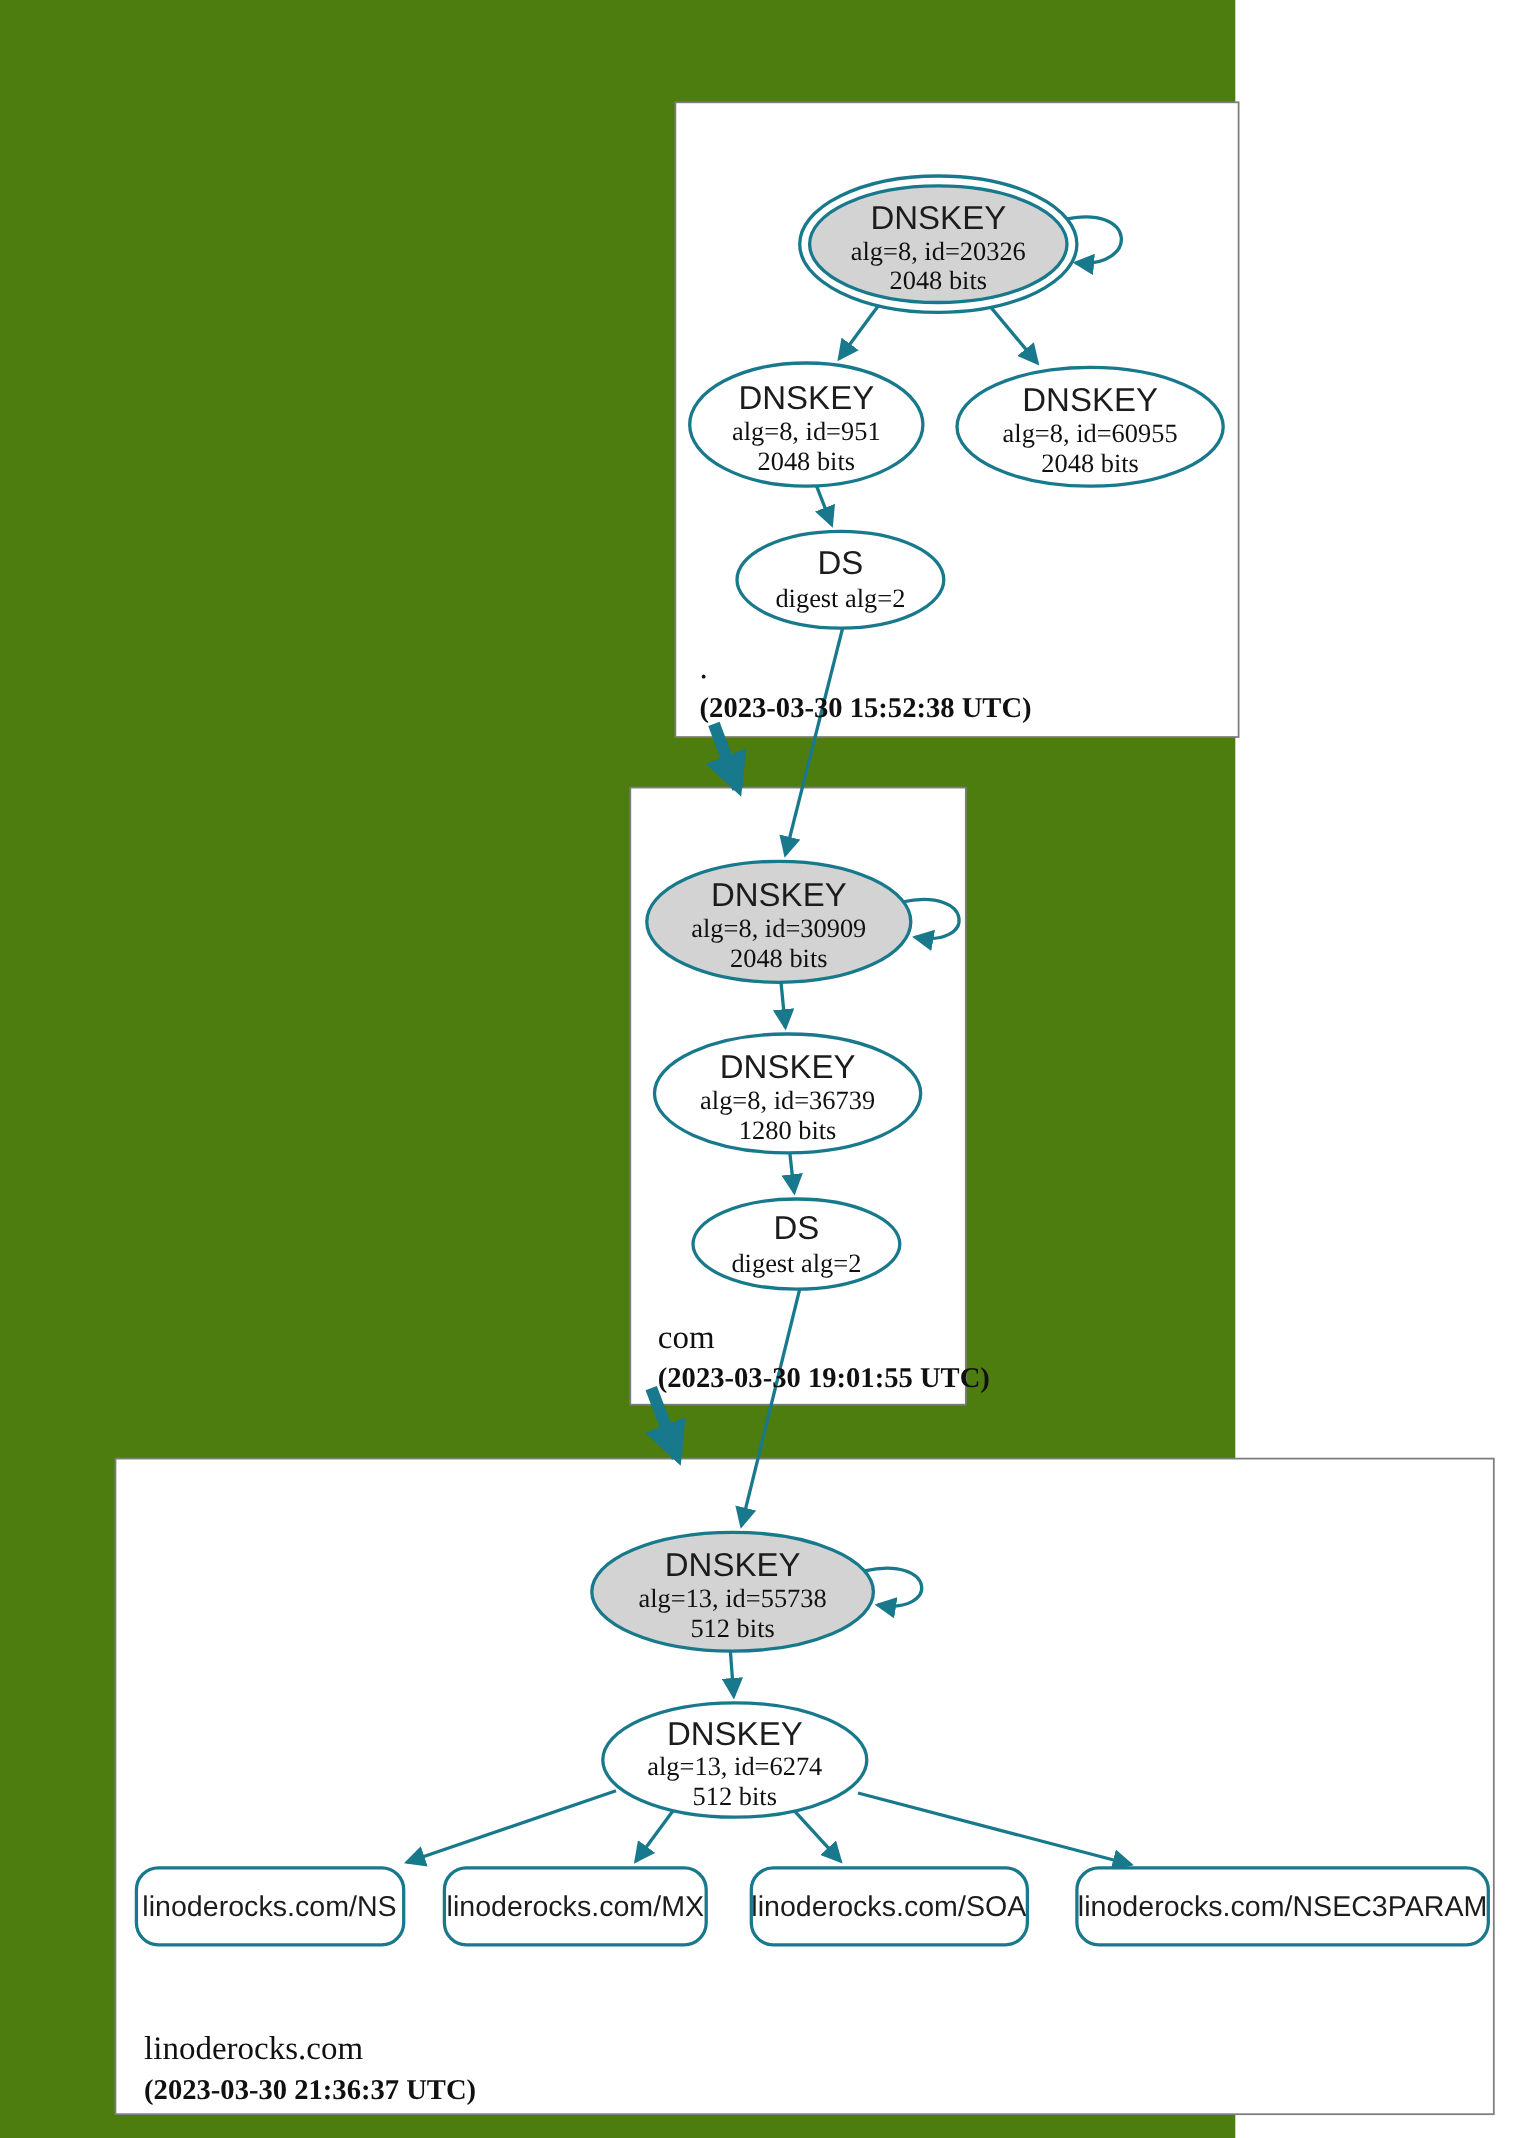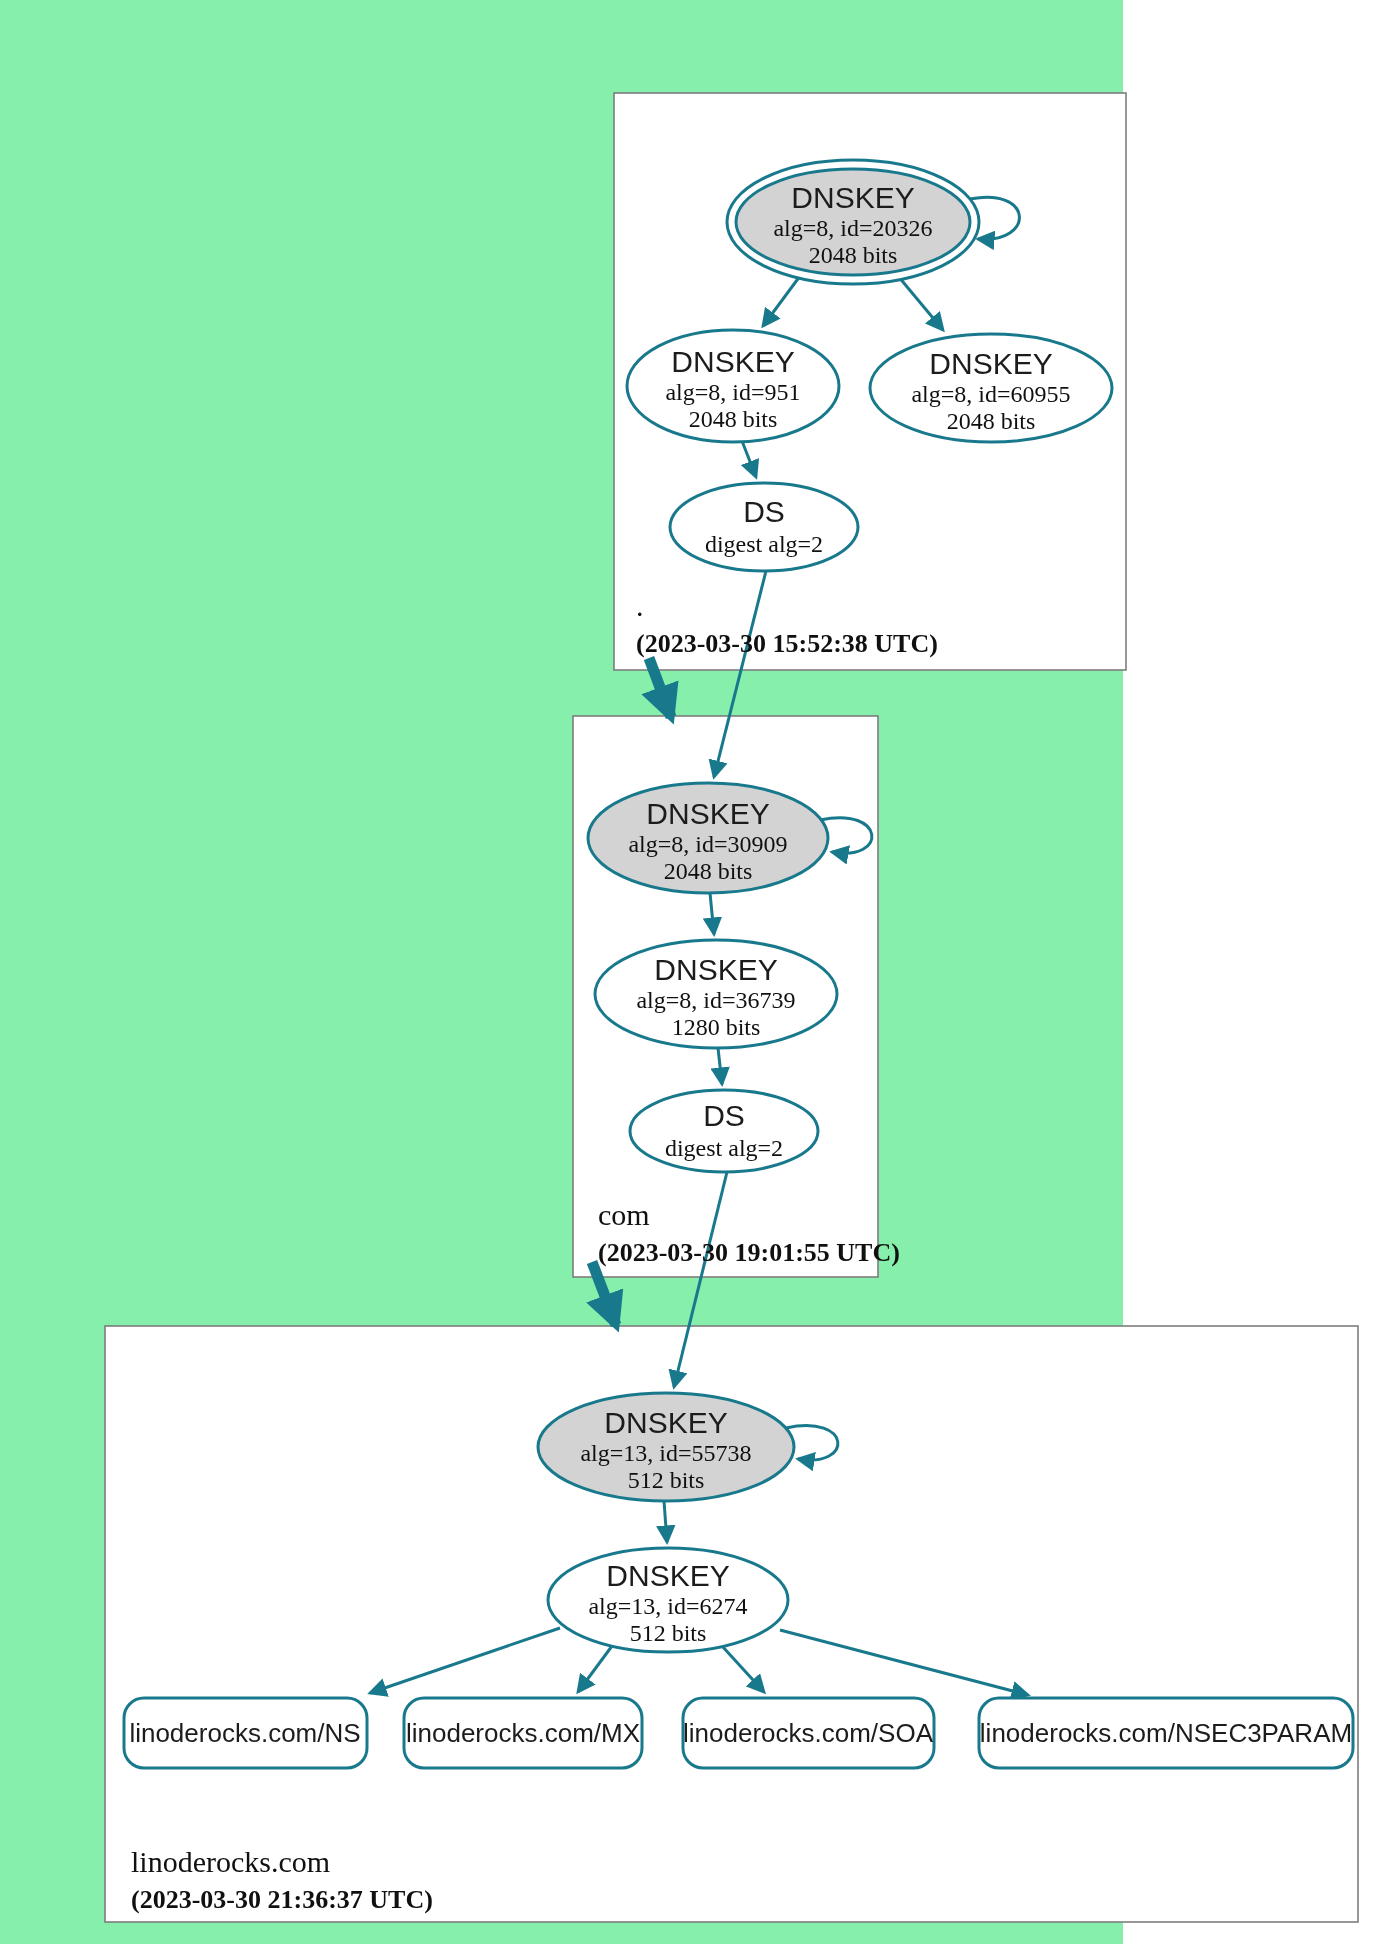--- a/index.html
+++ b/index.html
@@ -1,16 +1,16 @@
 <!DOCTYPE html>
 <html><head>
 <meta charset="utf-8">
 <style>
   html,body{margin:0;padding:0;background:#ffffff;}
-  .stage{width:1123px;height:1944px;position:relative;background:#86efac;}
+  .stage{width:1123px;height:1944px;position:relative;background:#4d7c0f;}
   svg{display:block;}
   .zone-box{fill:#ffffff;stroke:#7d7d7d;stroke-width:1.6;}
   .node{stroke:#19798c;stroke-width:3;}
   .node-white{fill:#ffffff;}
   .node-gray{fill:#d3d3d3;}
   .rrset{fill:#ffffff;stroke:#19798c;stroke-width:3;}
   .edge{stroke:#19798c;stroke-width:3;fill:none;}
   .edge-thick{stroke:#19798c;stroke-width:11;fill:none;}
   .node-title{font:500 30px "Liberation Sans", sans-serif;fill:#1c1c1c;text-anchor:middle;}
   .node-attr{font:400 24px "Liberation Serif", serif;fill:#101010;text-anchor:middle;}

